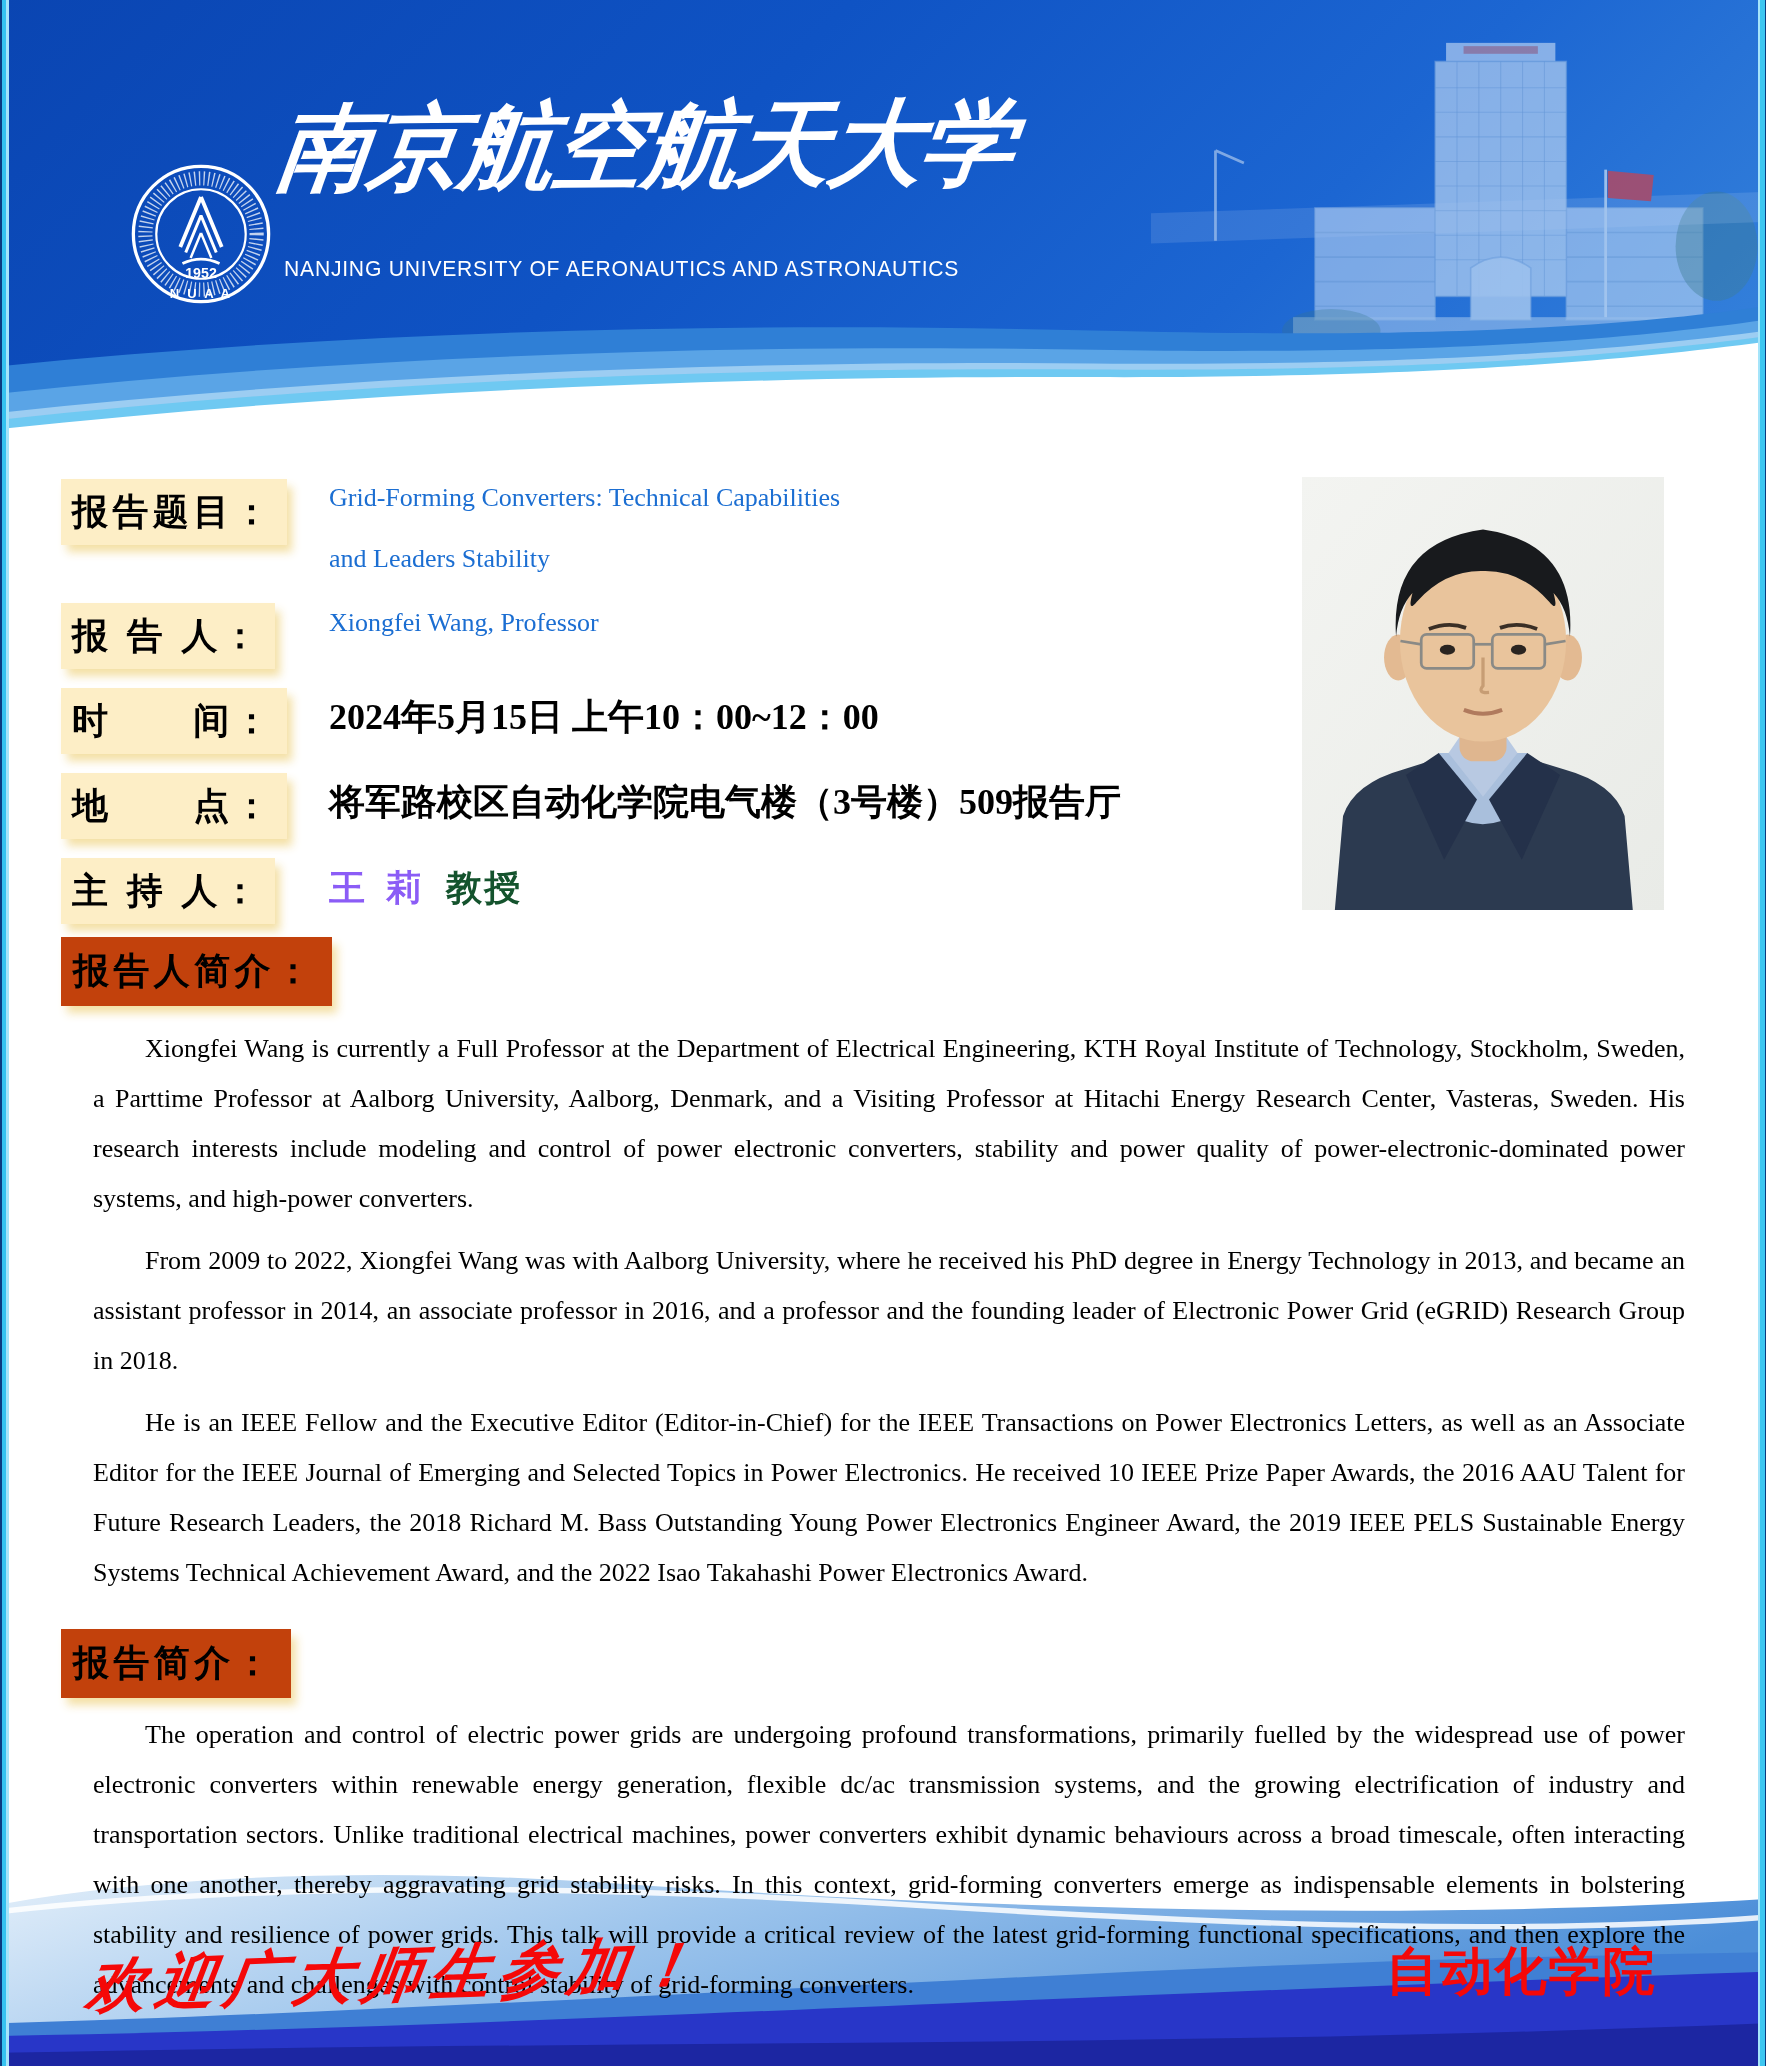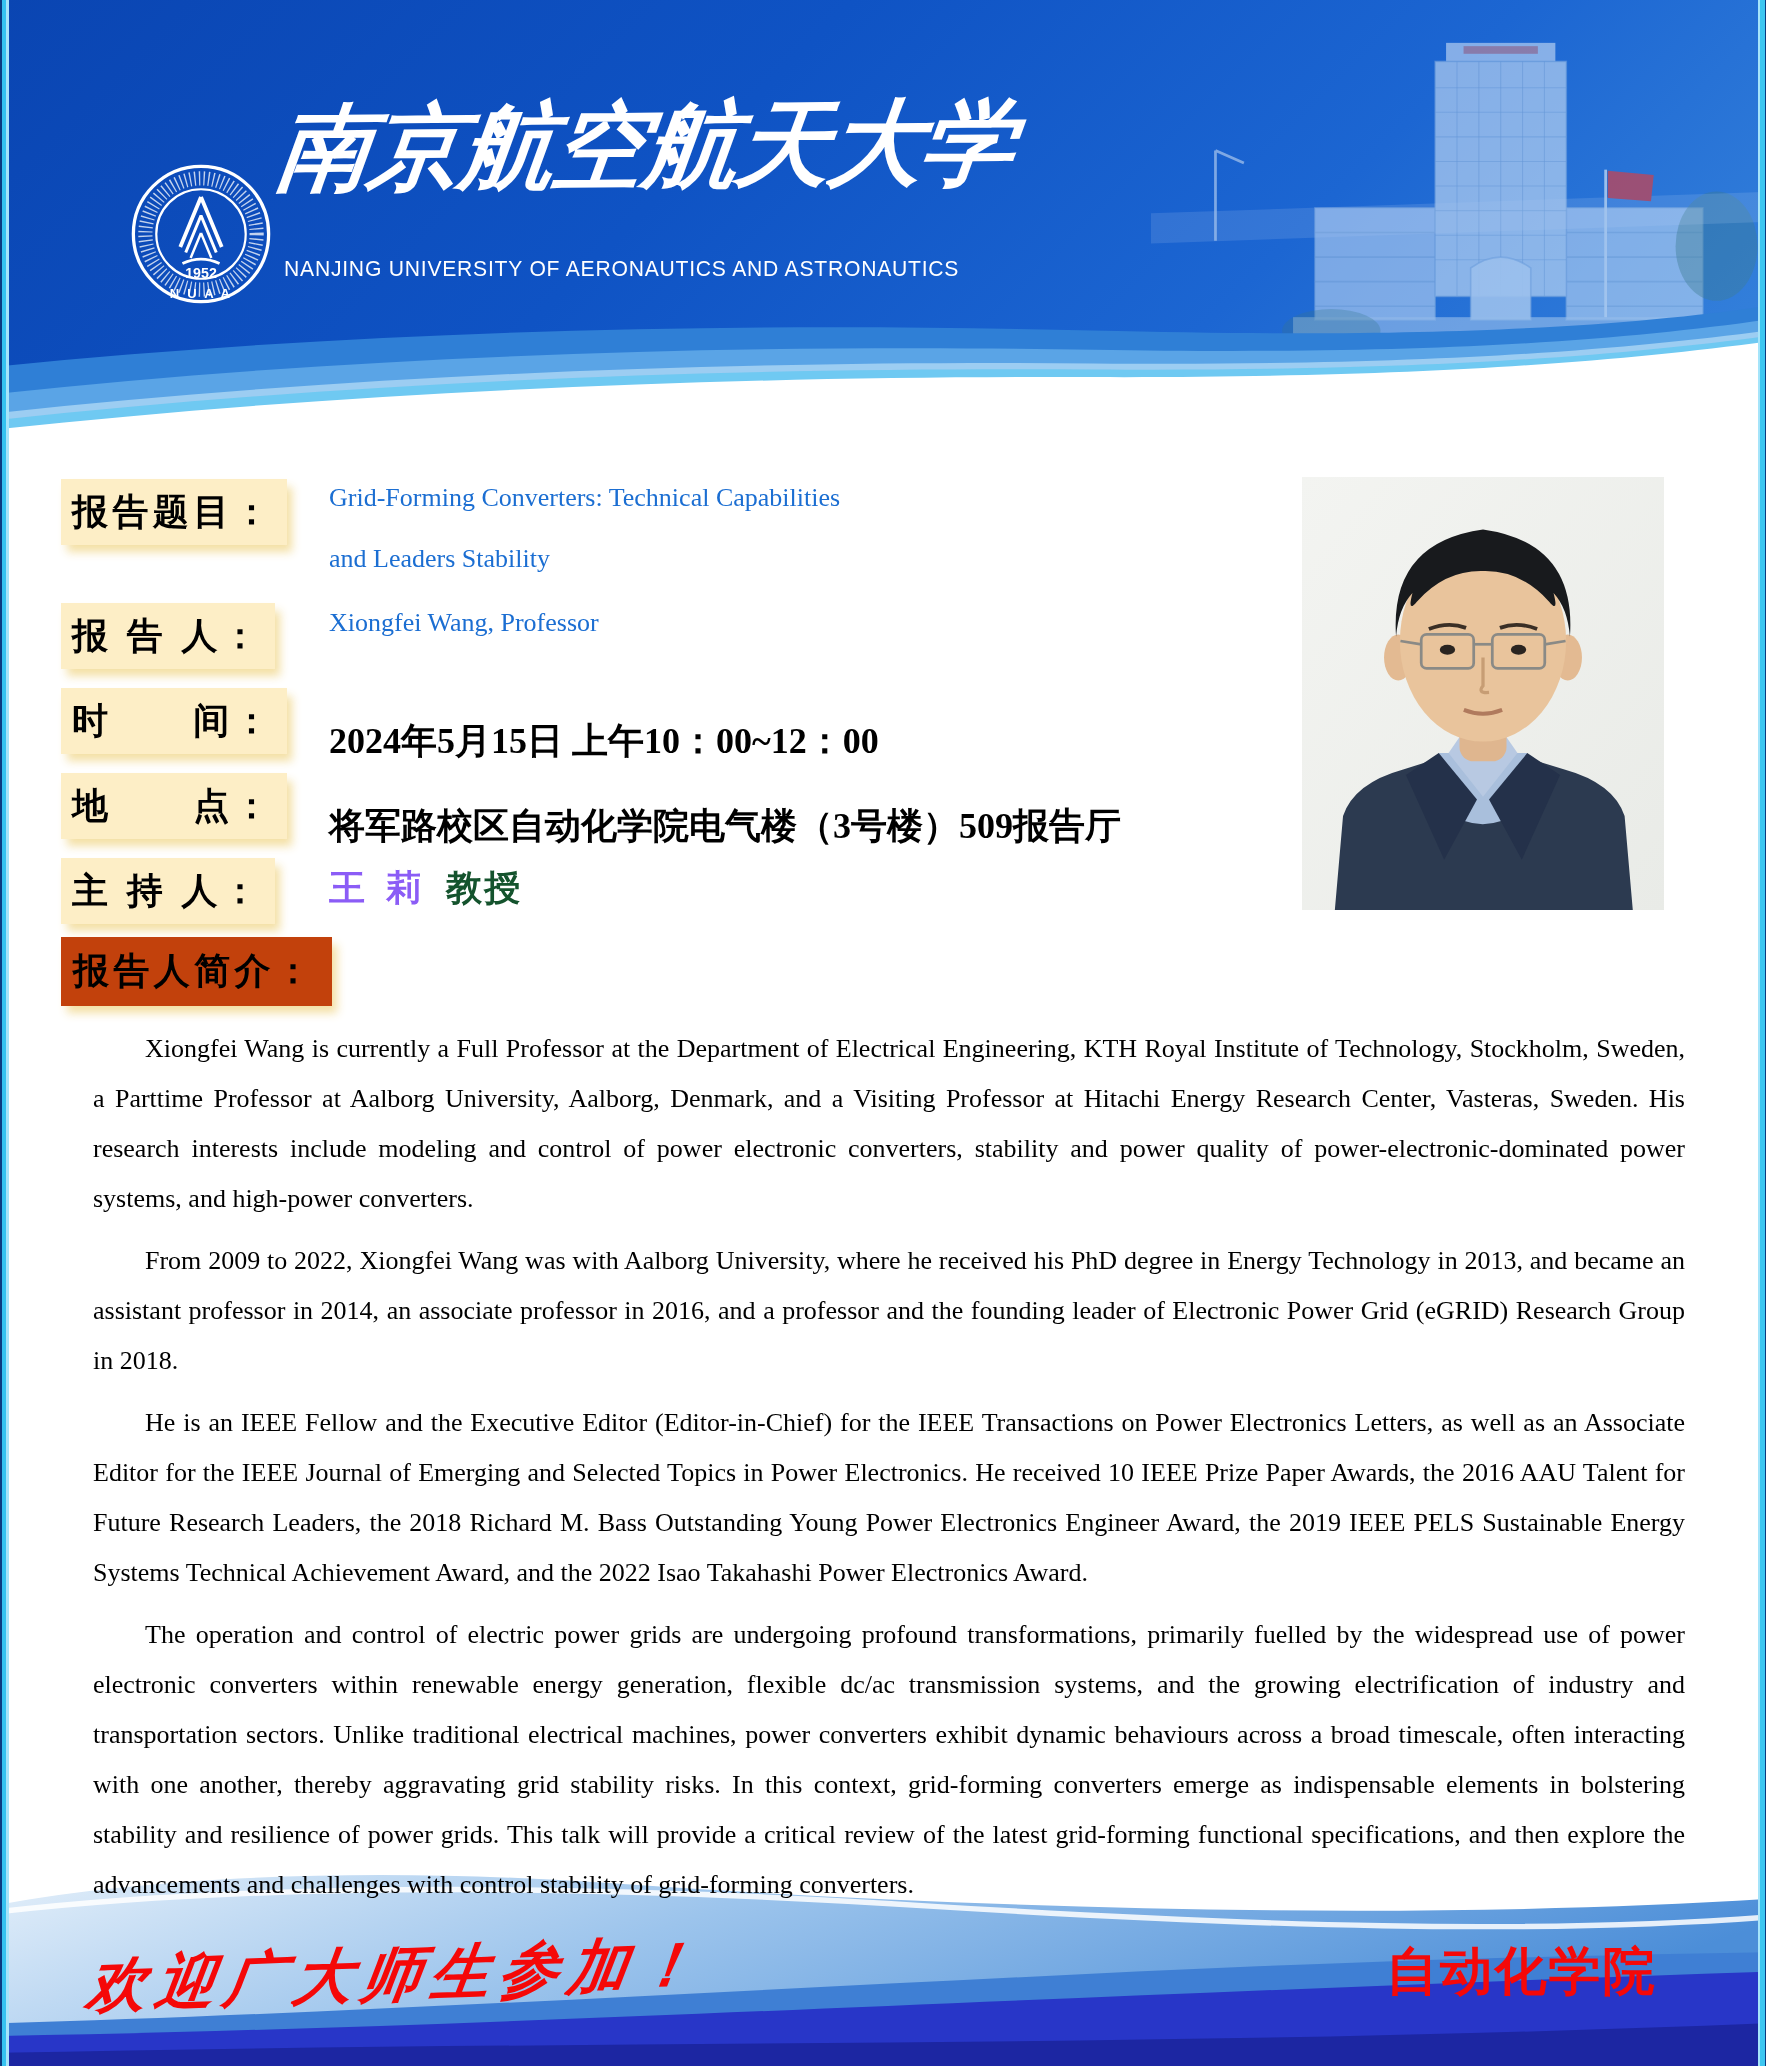--- a/index.html
+++ b/index.html
@@ -31,21 +31,21 @@
         color:#fb0404;font-family:"Liberation Sans", sans-serif;font-weight:900;
         font-size:92px;letter-spacing:16.4px;white-space:nowrap;z-index:10;}
 
   
   .lab{position:absolute;left:61px;background:#fdeec6;color:#000;
        font-family:"Liberation Sans", sans-serif;font-weight:800;
        font-size:36px;letter-spacing:4.4px;padding:8.7px 13px 8.7px 11px;white-space:pre;
        box-shadow:5.5px 7.7px 8.7px rgba(243,222,160,.95);}
   .val{position:absolute;white-space:nowrap;}
   .val.blue{color:#1b6ed2;font-family:"Liberation Serif", serif;font-weight:400;font-size:26px;}
-  .val.black{color:#000;font-family:"Liberation Serif", serif;font-weight:700;font-size:36px;margin-top:24px;}
+  .val.black{color:#000;font-family:"Liberation Serif", serif;font-weight:700;font-size:36px;}
   .val.host{font-family:"Liberation Sans", sans-serif;font-weight:800;font-size:36px;}
   .val.host .hname{color:#8b5cf6;letter-spacing:5.5px;}
   .val.host .htitle{color:#14532d;margin-left:18.6px;letter-spacing:2.2px;}
 
   
   #lower{position:absolute;left:61px;right:82px;top:937px;z-index:5;}
   .sec-lab{display:inline-block;background:#c2410c;color:#000;
        font-family:"Liberation Sans", sans-serif;font-weight:800;
        font-size:36px;letter-spacing:4.4px;padding:9.8px 16.4px 9.8px 12px;
        box-shadow:5.5px 7.7px 8.7px rgba(243,222,160,.95);}
@@ -203,20 +203,23 @@
 
     <path d="M331 330 L331 382 Q320 396 342 394" stroke="#c79d74" stroke-width="6" fill="none"></path>
     <path d="M296 426 Q331 440 366 426" stroke="#b07a5d" stroke-width="7" fill="none"></path>
   </svg>
 
   <div id="lower">
     <span class="sec-lab" id="bio-label">报告人简介：</span>
     <p class="first">Xiongfei Wang is currently a Full Professor at the Department of Electrical Engineering, KTH Royal Institute of Technology, Stockholm, Sweden, a Parttime Professor at Aalborg University, Aalborg, Denmark, and a Visiting Professor at Hitachi Energy Research Center, Vasteras, Sweden. His research interests include modeling and control of power electronic converters, stability and power quality of power-electronic-dominated power systems, and high-power converters.</p>
     <p>From 2009 to 2022, Xiongfei Wang was with Aalborg University, where he received his PhD degree in Energy Technology in 2013, and became an assistant professor in 2014, an associate professor in 2016, and a professor and the founding leader of Electronic Power Grid (eGRID) Research Group in 2018.</p>
     <p>He is an IEEE Fellow and the Executive Editor (Editor-in-Chief) for the IEEE Transactions on Power Electronics Letters, as well as an Associate Editor for the IEEE Journal of Emerging and Selected Topics in Power Electronics. He received 10 IEEE Prize Paper Awards, the 2016 AAU Talent for Future Research Leaders, the 2018 Richard M. Bass Outstanding Young Power Electronics Engineer Award, the 2019 IEEE PELS Sustainable Energy Systems Technical Achievement Award, and the 2022 Isao Takahashi Power Electronics Award.</p>
+    <div>
+      <span class="sec-lab" id="abstract-label">报告简介：</span>
+    </div>
     <p>The operation and control of electric power grids are undergoing profound transformations, primarily fuelled by the widespread use of power electronic converters within renewable energy generation, flexible dc/ac transmission systems, and the growing electrification of industry and transportation sectors. Unlike traditional electrical machines, power converters exhibit dynamic behaviours across a broad timescale, often interacting with one another, thereby aggravating grid stability risks. In this context, grid-forming converters emerge as indispensable elements in bolstering stability and resilience of power grids. This talk will provide a critical review of the latest grid-forming functional specifications, and then explore the advancements and challenges with control stability of grid-forming converters.</p>
   </div>
 
   <svg id="footer-swoosh" viewBox="0 0 3232 400" preserveAspectRatio="none">
     <defs>
       <linearGradient id="fgrad" x1="0" y1="0" x2="1" y2="0.35">
         <stop offset="0" stop-color="#eaf3fb"></stop>
           <stop offset="0.45" stop-color="#9cc4ec"></stop>
           <stop offset="1" stop-color="#4c8ed8"></stop>
       </linearGradient>

